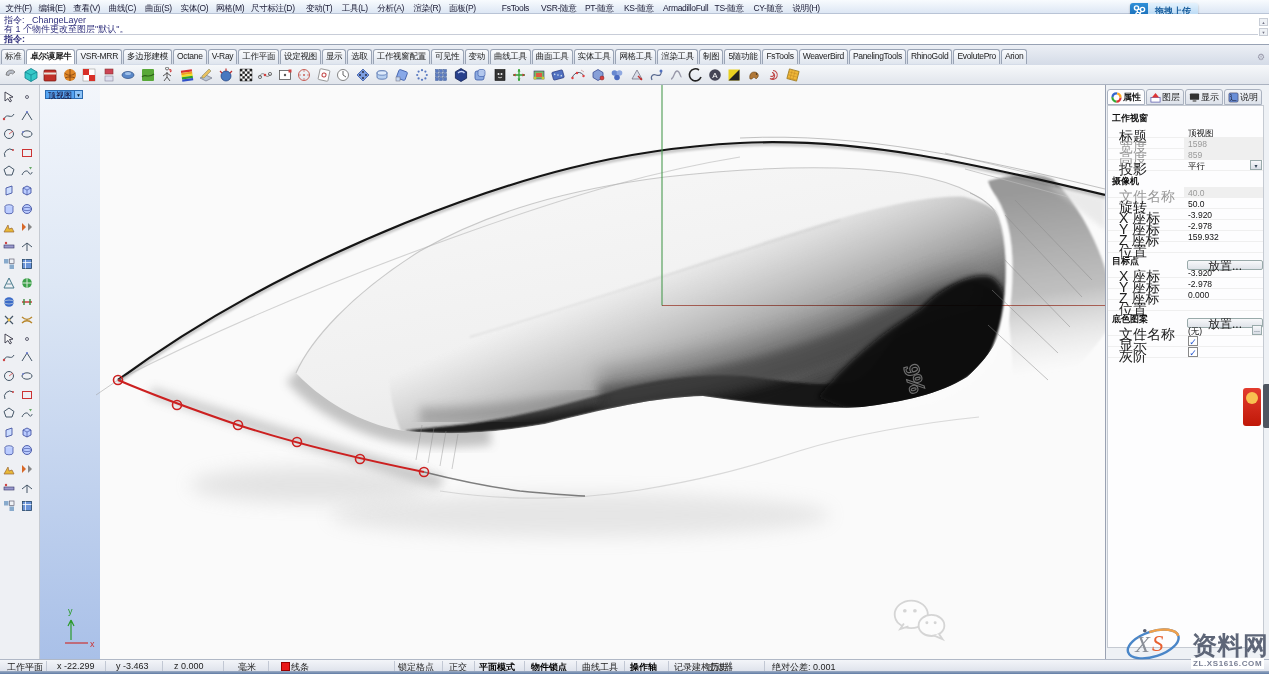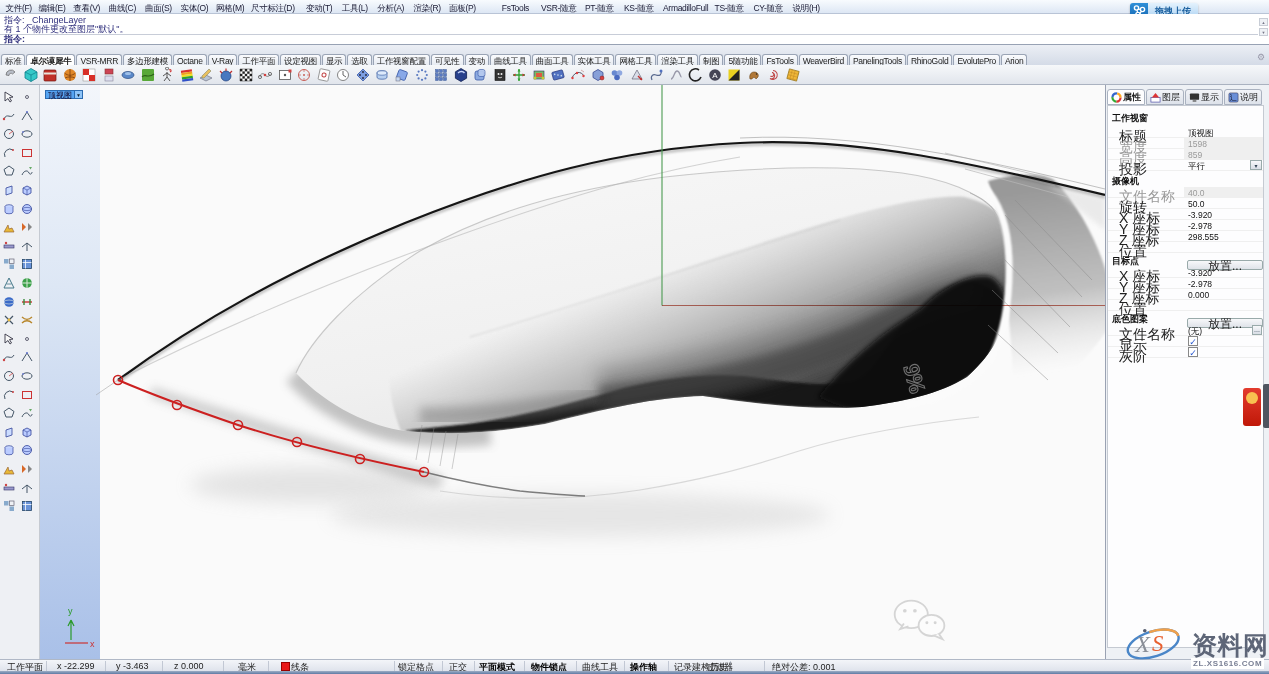--- a/index.html
+++ b/index.html
@@ -6,21 +6,21 @@
 .menubar { position:absolute; left:0; top:0; width:1269px; height:14px; background:linear-gradient(#f8fbfe,#dde7f4); border-bottom:1px solid #b9c4d6; }
 .menubar > span { position:absolute; top:2.5px; font-size:8.5px; letter-spacing:-0.3px; color:#1a1a33; }
 .dragbtn { position:absolute; left:1130px; top:3px; height:17px; display:flex; border-radius:3px; box-shadow:0 1px 2px rgba(0,0,0,.3); overflow:hidden; }
 .dragico { width:18px; height:17px; background:linear-gradient(#2e8fd8,#1565b0); display:flex; align-items:center; justify-content:center; }
 .dragtxt { width:50px; height:17px; background:linear-gradient(#e4f2fd,#a8d0f2); color:#1a5f9e; font-size:9px; font-weight:bold; display:flex; align-items:center; justify-content:center;font-family:Liberation Mono, monospace; }
 .cmdarea { position:absolute; left:0; top:14px; width:1269px; height:31px; background:#fff; border-bottom:1px solid #98a2b4; }
 .cmdline { position:absolute; left:4px; font-size:9px; line-height:9.5px; color:#32327e; white-space:pre; }
 .cmdline.b { font-weight:bold; }
 .cmdsep { position:absolute; left:0; width:1258px; height:1px; background:#c8cdd8; }
 .scrbtn { position:absolute; left:1259px; width:9px; height:8px; font-size:4px; color:#778; background:#eef1f5; border:1px solid #c8cdd6; text-align:center; line-height:7px; }
-.tabrow { position:absolute; left:0; top:45px; width:1269px; height:20px; background:linear-gradient(#eceff5,#d4dbe7); padding-top:5px; white-space:nowrap; }
+.tabrow { position:absolute; left:0; top:45px; width:1269px; height:20px; background:linear-gradient(#eceff5,#d4dbe7); white-space:nowrap; }
 .tab { display:inline-block; height:15px; margin-left:1px; padding:1px 3px 0; font-size:8.5px; letter-spacing:-0.3px; color:#222; background:linear-gradient(#fafbfd,#dfe5ee); border:1px solid #9aa4b5; border-bottom:none; border-radius:3px 3px 0 0; }
 .tab.act { background:#fff; font-weight:bold; }
 .gear { position:absolute; left:1257px; top:7px; font-size:9px; color:#99a; }
 .iconrow { position:absolute; left:0; top:65px; width:1269px; height:20px; background:linear-gradient(#f6f8fa,#e1e5ec); border-bottom:1px solid #aab2c0; }
 .ticon { position:absolute; top:2px; width:16px; height:16px; }
 .ltb { position:absolute; left:0; top:85px; width:40px; height:574px; background:#eef0f4; border-right:1px solid #c5cad2; }
 .lic { position:absolute; width:14px; height:14px; }
 .viewport { position:absolute; left:40px; top:85px; width:1065px; height:574px; }
 .vpsvg { position:absolute; left:0; top:0; }
 .vptab { position:absolute; left:5px; top:5px; height:9px; display:flex; }
@@ -685,21 +685,21 @@
       <div class="prow" style="top:103px">
         <span class="plab">X 座标</span>
         <span class="pval">-3.920</span>
       </div>
       <div class="prow" style="top:114px">
         <span class="plab">Y 座标</span>
         <span class="pval">-2.978</span>
       </div>
       <div class="prow" style="top:125px">
         <span class="plab">Z 座标</span>
-        <span class="pval">298.555</span>
+        <span class="pval">159.932</span>
       </div>
       <div class="prow" style="top:136px">
         <span class="plab">位置</span>
         <span class="pbtn">放置...</span>
       </div>
       <div class="phdr" style="top:149px">目标点</div>
       <div class="prow" style="top:161px">
         <span class="plab">X 座标</span>
         <span class="pval">-3.920</span>
       </div>

